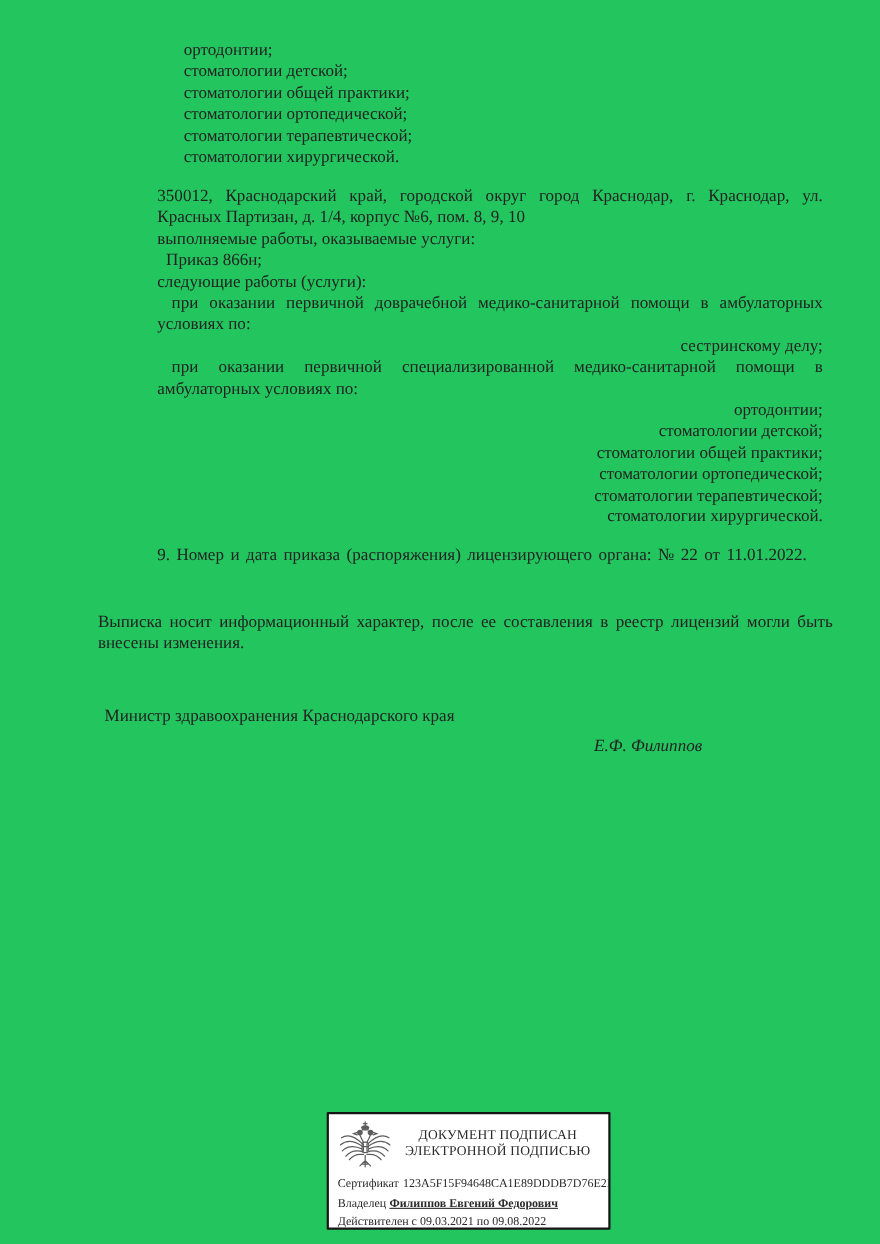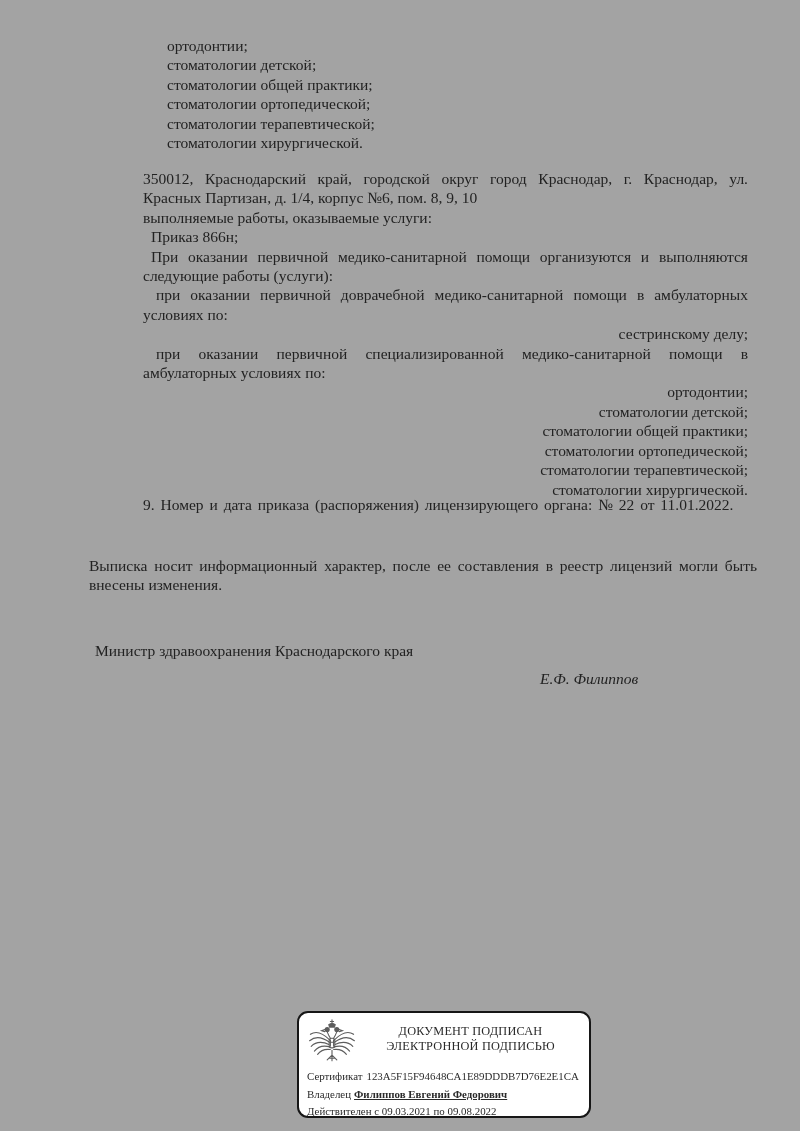--- a/index.html
+++ b/index.html
@@ -2,40 +2,40 @@
 <html><head>
 <meta charset="utf-8">
 <style>
   html, body { margin: 0; padding: 0; }
   body {
     width: 800px; height: 1131px;
     background: #ffffff;
     font-family: "Liberation Serif", serif;
     color: #222222;
   }
-  .page { position: relative; width: 800px; height: 1131px; overflow: hidden; background: #a3a3a3; }
+  .page { position: relative; width: 800px; height: 1131px; overflow: hidden; background: #22c55e; }
 
   .blk { position: absolute; }
   .line { font-size: 15.5px; line-height: 19.4px; white-space: normal; }
   .stretch { text-align: justify; text-align-last: justify; }
   .ind8  { text-indent: 8px; }
   .ind13 { text-indent: 13px; }
   .ind25 { text-indent: 25px; text-align: right; }
 
   .list-top    { left: 167px; top: 36px;  width: 560px; }
   .body-block  { left: 143px; top: 169px; width: 605px; }
   .item9       { left: 143px; top: 495px; width: 630px; word-spacing: 2px; }
   .note        { left: 89px;  top: 556px; width: 668px; }
   .signer-title{ left: 95px;  top: 637px; width: 355px; font-size: 15.5px; line-height: 28px; }
   .signer-name { left: 540px; top: 665px; width: 200px; font-size: 15.5px; line-height: 28px; text-align: left; font-style: italic; }
 
   .stamp {
     position: absolute; left: 297px; top: 1011px;
-    width: 294px; height: 107px; box-sizing: border-box;
-    border: 2px solid #161616; border-radius: 11px;
+    width: 258px; height: 107px; box-sizing: border-box;
+    border: 2px solid #161616; border-radius: 1px;
     background: #ffffff; overflow: hidden;
   }
   .stamp-head { display: flex; padding: 5px 4px 0 9px; }
   .eagle { width: 48px; height: 47px; flex: 0 0 auto; }
   .stamp-title {
     flex: 1; text-align: center; padding-top: 6px;
     font-size: 12.3px; line-height: 15px; color: #2a2a2a;
     letter-spacing: 0.2px;
   }
   .stamp-body {
@@ -58,21 +58,20 @@
     <div class="line">стоматологии ортопедической;</div>
     <div class="line">стоматологии терапевтической;</div>
     <div class="line">стоматологии хирургической.</div>
   </div>
 
   <div class="blk body-block">
     <div class="line stretch">350012, Краснодарский край, городской округ город Краснодар, г. Краснодар, ул.</div>
     <div class="line">Красных Партизан, д. 1/4, корпус №6, пом. 8, 9, 10</div>
     <div class="line">выполняемые работы, оказываемые услуги:</div>
     <div class="line ind8">Приказ 866н;</div>
-    <div class="line stretch ind8">При оказании первичной медико-санитарной помощи организуются и выполняются</div>
     <div class="line">следующие работы (услуги):</div>
     <div class="line stretch ind13">при оказании первичной доврачебной медико-санитарной помощи в амбулаторных</div>
     <div class="line">условиях по:</div>
     <div class="line ind25">сестринскому делу;</div>
     <div class="line stretch ind13">при оказании первичной специализированной медико-санитарной помощи в</div>
     <div class="line">амбулаторных условиях по:</div>
     <div class="line ind25">ортодонтии;</div>
     <div class="line ind25">стоматологии детской;</div>
     <div class="line ind25">стоматологии общей практики;</div>
     <div class="line ind25">стоматологии ортопедической;</div>

